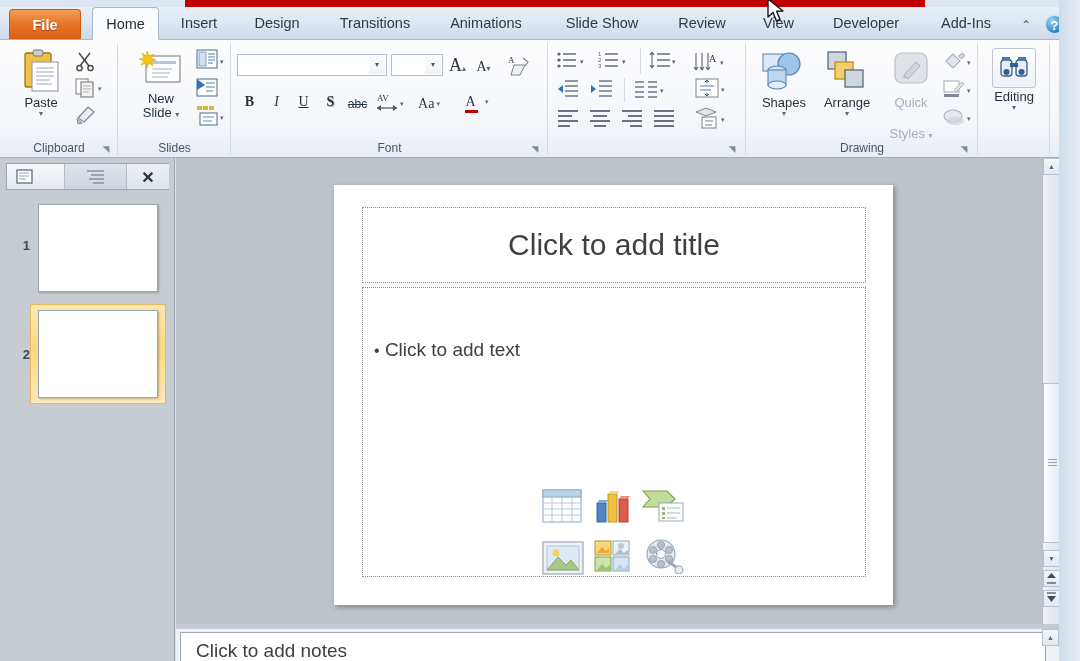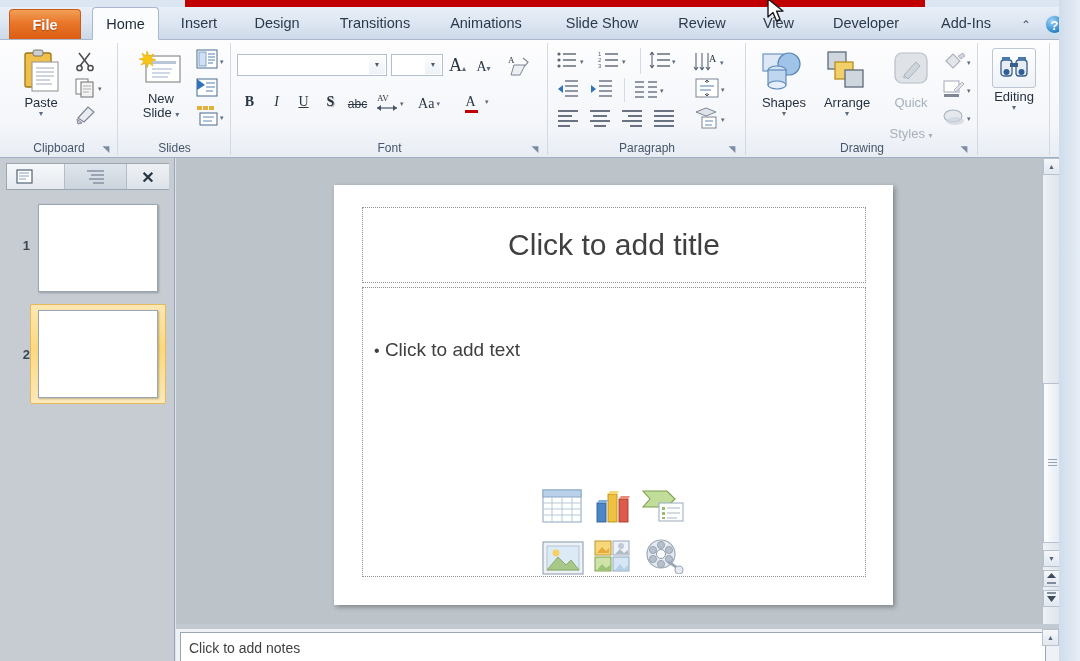--- a/index.html
+++ b/index.html
@@ -196,21 +196,21 @@
   .notes-split { position:absolute; left:176px; top:624px; width:883px; height:5px; background:#c2c9d0; }
   .notes {
     position:absolute; left:176px; top:629px; width:883px; height:32px;
     background:#eef1f5;
   }
   .notes-inner {
     position:absolute; left:4px; top:3px; width:866px; height:40px;
     background:#fff; border:1px solid #9aa6b2;
   }
   .notes-inner .txt {
-    position:absolute; left:8px; top:7px; font-size:14px; color:#404040;
+    position:absolute; left:15px; top:7px; font-size:19px; color:#404040;
     white-space:nowrap;
   }
   .hscroll-hint {
     position:absolute; left:1042px; top:629px; width:17px; height:17px;
     background:linear-gradient(to bottom,#f5f7fa,#e2e8ef);
     border:1px solid #b8c2ce; font-size:7px; color:#55657a;
     text-align:center; line-height:15px;
   }
 
   
@@ -548,21 +548,20 @@
         <svg width="26" height="24" viewBox="0 0 26 24">
           <path d="M2 6 L12 2 L22 6 L12 10 Z" fill="#dfe4eb" stroke="#7d8694"></path>
           <rect x="8" y="11" width="14" height="11" fill="#fff" stroke="#7d8694"></rect>
           <g stroke="#6e94bd" stroke-width="1.1">
               <line x1="11" y1="15" x2="19" y2="15"></line>
               <line x1="11" y1="19" x2="18" y2="19"></line>
             </g>
         </svg>
         <span class="drop-arrow" style="left:27px;top:10px;">▾</span>
       </div>
-      <div class="grp-label">Paragraph</div>
       <div class="dlg-launch" style="left:178px;">◥</div>
       <div class="grp-div" style="left:197px;"></div>
     </div>
 
     <div class="grp" style="left:746px;width:232px;">
       <div class="bigbtn" style="left:8px;top:8px;width:60px;">
         <svg width="50" height="46" viewBox="0 0 50 46" style="display:block;margin:0 auto;">
           <rect x="4" y="6" width="20" height="17" fill="#dce8f5" stroke="#6e94bd" stroke-width="1.2"></rect>
           <circle cx="30" cy="16" r="11" fill="#9fc4e8" stroke="#5a87b5" stroke-width="1.2"></circle>
           <ellipse cx="18" cy="22" rx="9" ry="4" fill="#cfe0f2" stroke="#5a87b5" stroke-width="1.1"></ellipse>

